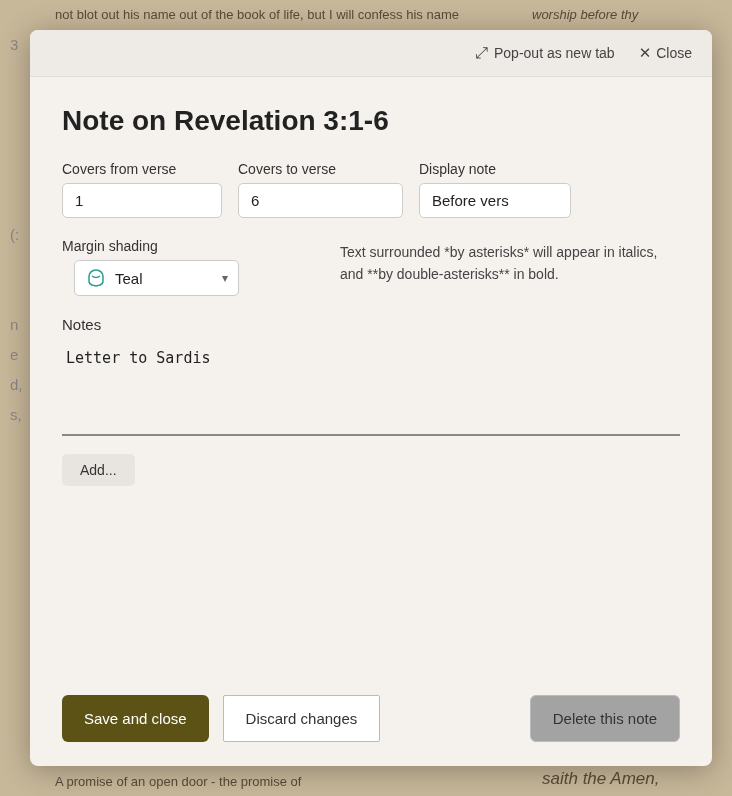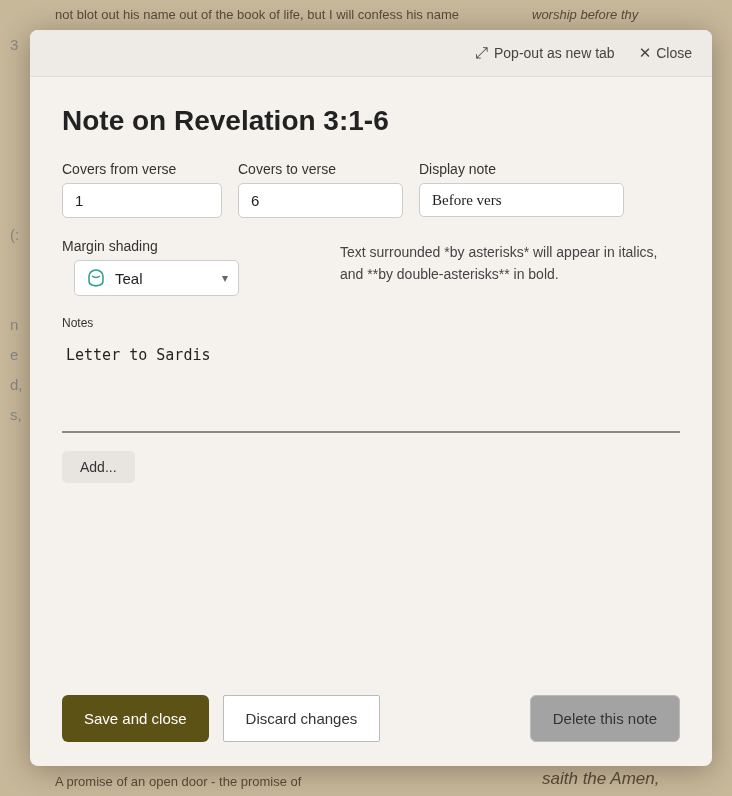--- a/index.html
+++ b/index.html
@@ -113,22 +113,21 @@
 
     .select-field.narrow {
       width: 160px;
     }
 
     .select-field.medium {
       width: 165px;
     }
 
     .select-field.wide {
-      width: 205px;
-      font-family: Liberation Serif, serif;
+      width: 152px;
     }
 
     .margin-row {
       display: flex;
       gap: 24px;
       margin-bottom: 20px;
       align-items: flex-start;
       justify-content: space-between;
     }
 
@@ -171,21 +170,21 @@
       color: #222;
       flex: 1;
     }
 
     .teal-arrow {
       color: #666;
       font-size: 12px;
     }
 
     .notes-label {
-      font-size: 12px;
+      font-size: 15px;
       color: #333;
       margin-bottom: 8px;
     }
 
     .notes-textarea {
       width: 100%;
       min-height: 95px;
       border: none;
       border-bottom: 2px solid #888;
       background: transparent;

